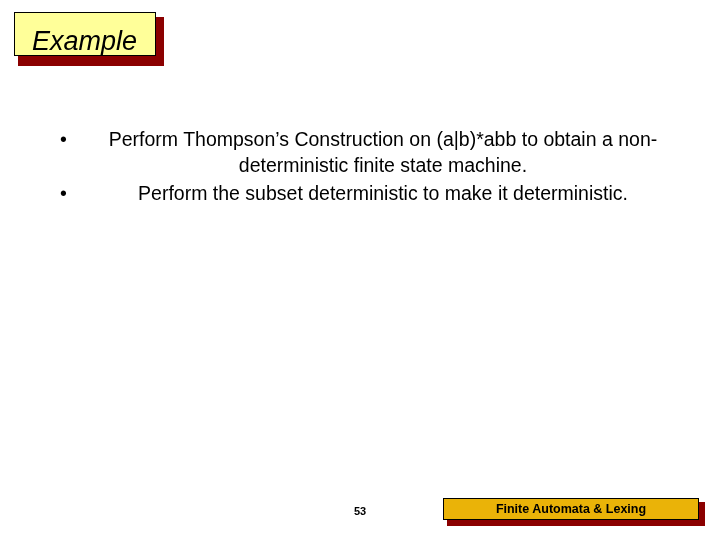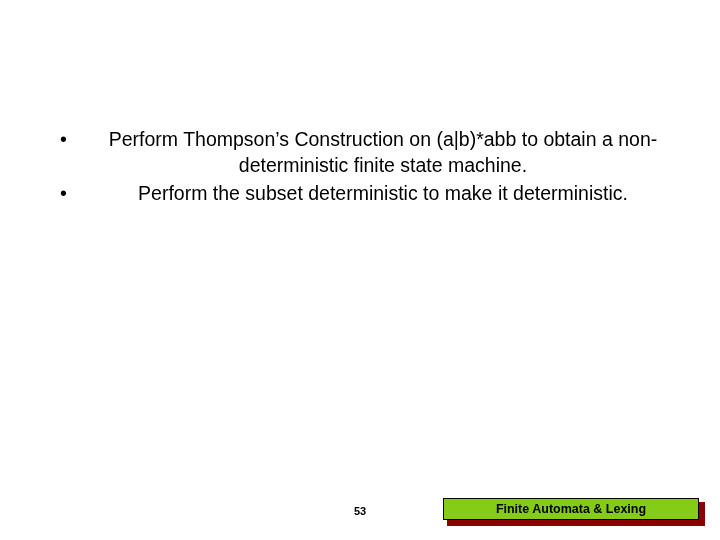--- a/index.html
+++ b/index.html
@@ -109,39 +109,44 @@
     width: 258px;
     height: 24px;
     background: #8b0000;
   }
   .footer-box {
     position: absolute;
     left: 0;
     top: 0;
     width: 256px;
     height: 22px;
-    background: #84cc16;
+    background: #eab308;
     border: 1px solid #000000;
     box-sizing: border-box;
     display: flex;
     align-items: center;
     justify-content: center;
   }
   .footer-text {
     font-size: 12.5px;
     font-weight: bold;
     color: #000000;
     white-space: nowrap;
   }
 </style>
 </head>
 <body>
 
 <div class="slide">
 
+  <div class="title-wrap">
+    <div class="title-shadow"></div>
+    <div class="title-box"></div>
+    <div class="title-text">Example</div>
+  </div>
 
   <div class="body">
     <div class="bullet">
       <span class="dot">•</span>
       <span class="txt">Perform Thompson’s Construction on (a|b)*abb to obtain a non-deterministic finite state machine.</span>
     </div>
     <div class="bullet">
       <span class="dot">•</span>
       <span class="txt">Perform the subset deterministic to make it deterministic.</span>
     </div>

